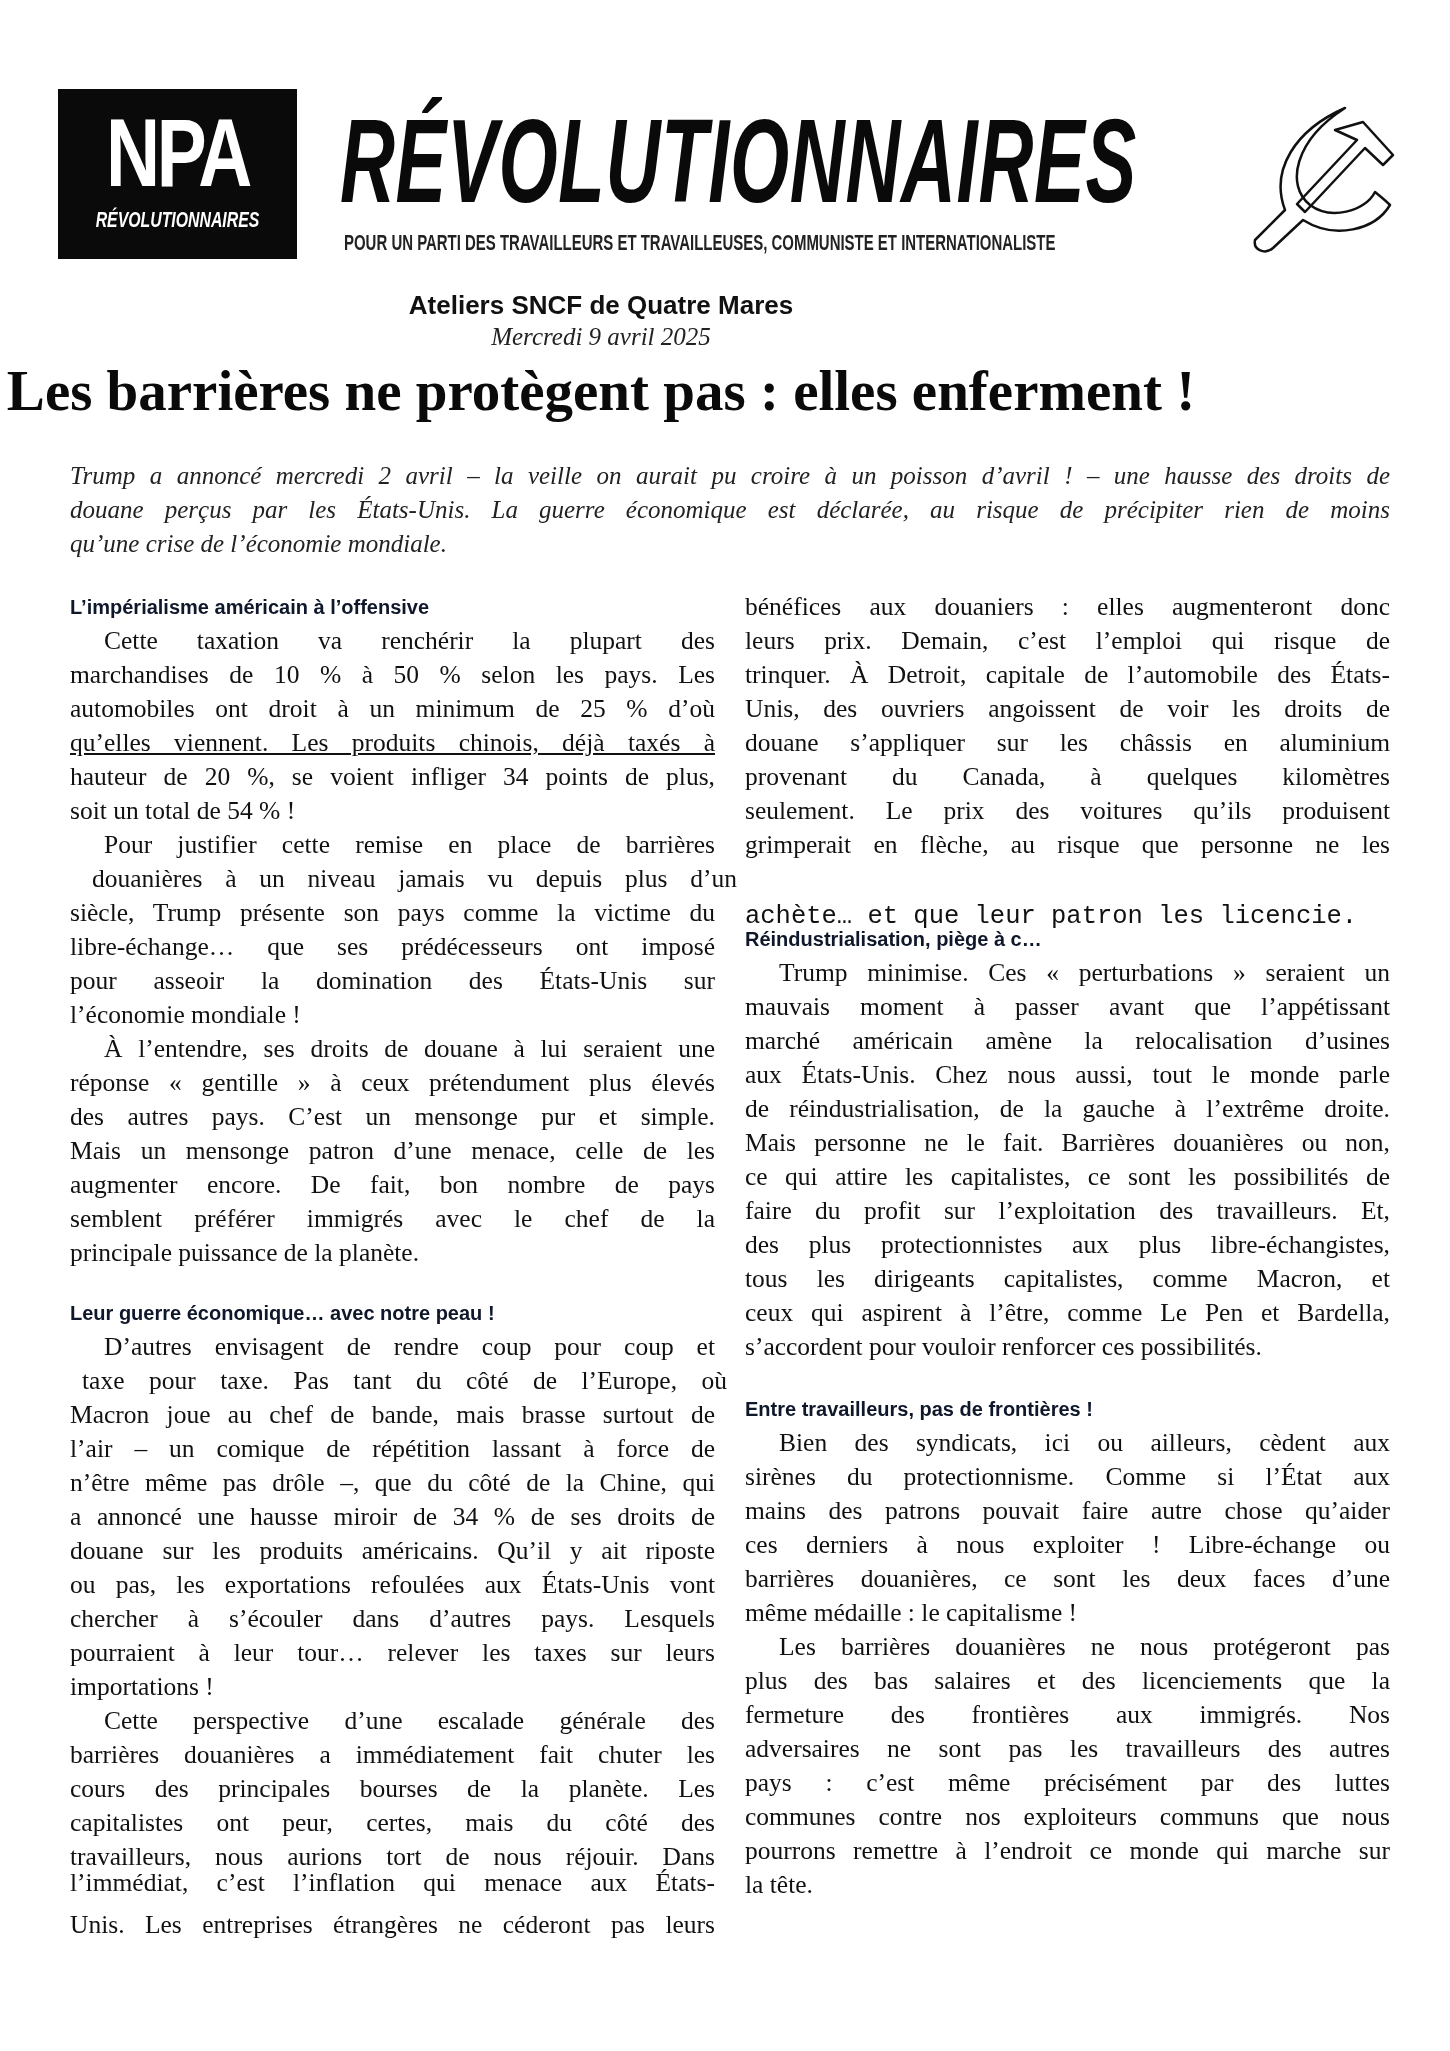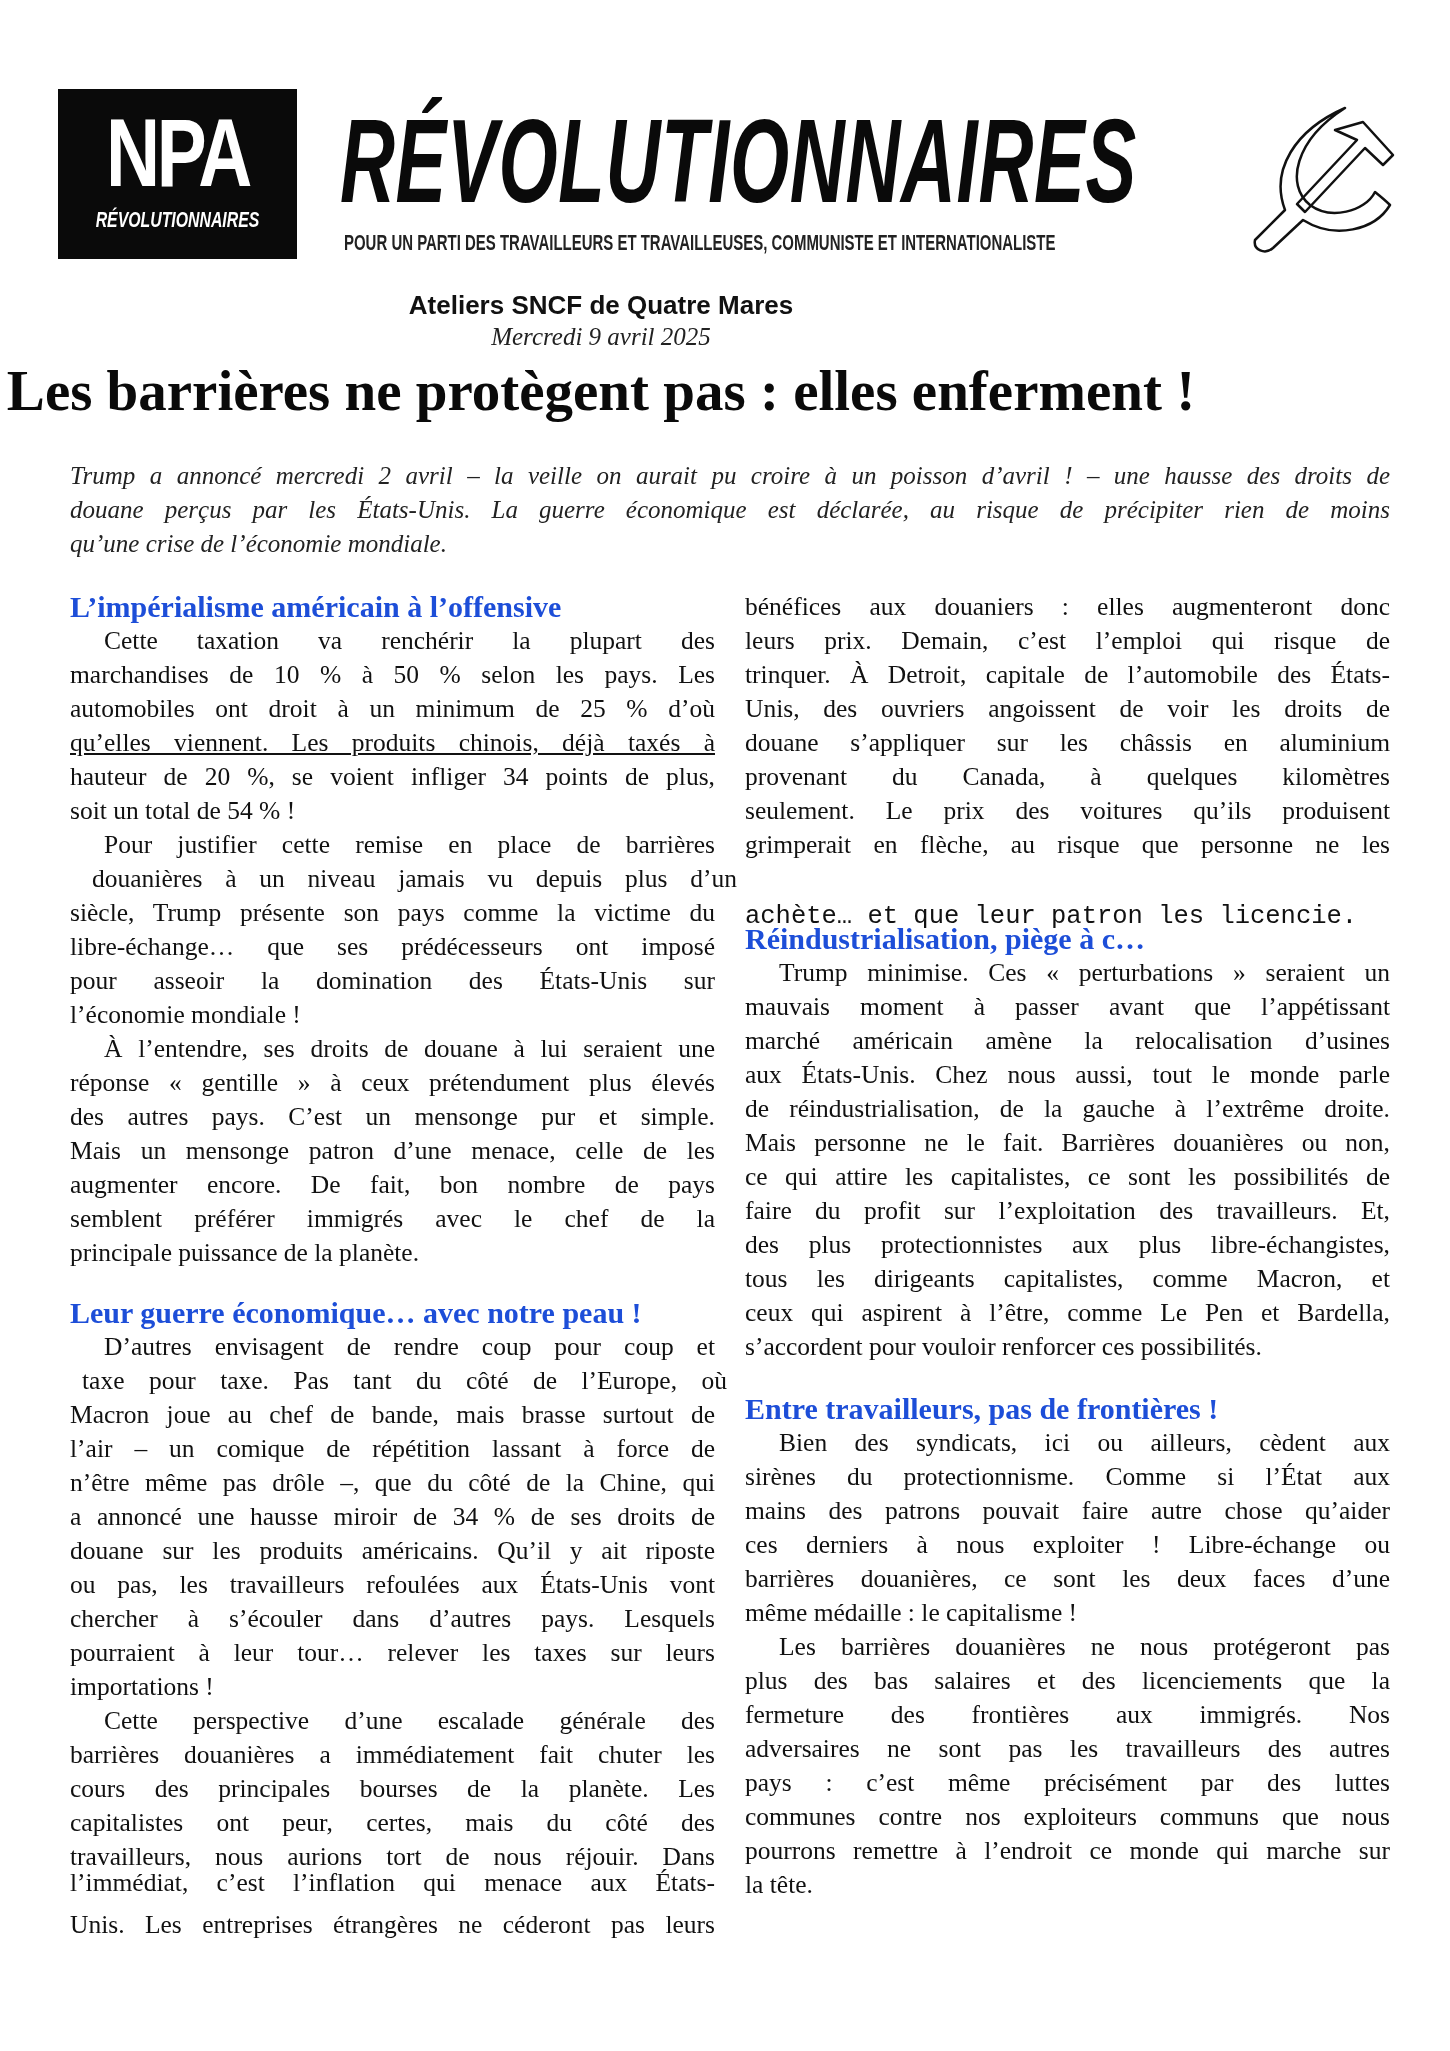--- a/index.html
+++ b/index.html
@@ -31,21 +31,21 @@
   .lede { left: 70px; width: 1320px; font-family: "Liberation Serif", serif; font-style: italic; font-size: 25px;
     color: #222; white-space: nowrap; }
   .lede.j { text-align: justify; text-align-last: justify; }
 
   
   .ln { font-family: "Liberation Serif", serif; font-size: 25.5px; color: #111; white-space: nowrap; line-height: 34px; height: 34px; }
   .ln.j { text-align: justify; text-align-last: justify; }
   .ln.ind { text-indent: 34px; }
   .col-l { left: 70px; width: 645px; }
   .col-r { left: 745px; width: 645px; }
-  .h { font-family: Liberation Serif, serif; font-weight: 700; font-size: 30px; color: #1d4ed8; white-space: nowrap; line-height: 34px; }
+  .h { font-family: Liberation Sans, sans-serif; font-weight: 700; font-size: 20px; color: #0f172a; white-space: nowrap; line-height: 34px; }
 </style>
 </head>
 <body>
 
 <div id="logo-box" class="abs">
   <div id="logo-npa" class="abs">NPA</div>
   <div id="logo-sub" class="abs">RÉVOLUTIONNAIRES</div>
 </div>
 <div id="masthead" class="abs">RÉVOLUTIONNAIRES</div>
 <div id="tagline" class="abs">POUR UN PARTI DES TRAVAILLEURS ET TRAVAILLEUSES, COMMUNISTE ET INTERNATIONALISTE</div>
@@ -87,21 +87,21 @@
   <div class="abs ln col-l" style="top:1236px;">principale puissance de la planète.</div>
 
   <div class="abs h col-l" style="top:1296px;">Leur guerre économique… avec notre peau !</div>
   <div class="abs ln col-l j ind" style="top:1330px;">D’autres envisagent de rendre coup pour coup et</div>
   <div class="abs ln col-l j" style="top:1364px;margin-left:12px;">taxe pour taxe. Pas tant du côté de l’Europe, où</div>
   <div class="abs ln col-l j" style="top:1398px;">Macron joue au chef de bande, mais brasse surtout de</div>
   <div class="abs ln col-l j" style="top:1432px;">l’air – un comique de répétition lassant à force de</div>
   <div class="abs ln col-l j" style="top:1466px;">n’être même pas drôle –, que du côté de la Chine, qui</div>
   <div class="abs ln col-l j" style="top:1500px;">a annoncé une hausse miroir de 34 % de ses droits de</div>
   <div class="abs ln col-l j" style="top:1534px;">douane sur les produits américains. Qu’il y ait riposte</div>
-  <div class="abs ln col-l j" style="top:1568px;">ou pas, les travailleurs refoulées aux États-Unis vont</div>
+  <div class="abs ln col-l j" style="top:1568px;">ou pas, les exportations refoulées aux États-Unis vont</div>
   <div class="abs ln col-l j" style="top:1602px;">chercher à s’écouler dans d’autres pays. Lesquels</div>
   <div class="abs ln col-l j" style="top:1636px;">pourraient à leur tour…  relever les taxes sur leurs</div>
   <div class="abs ln col-l" style="top:1670px;">importations !</div>
   <div class="abs ln col-l j ind" style="top:1704px;">Cette perspective d’une escalade générale des</div>
   <div class="abs ln col-l j" style="top:1738px;">barrières douanières a immédiatement fait chuter les</div>
   <div class="abs ln col-l j" style="top:1772px;">cours des principales bourses de la planète. Les</div>
   <div class="abs ln col-l j" style="top:1806px;">capitalistes ont peur, certes, mais du côté des</div>
   <div class="abs ln col-l j" style="top:1840px;">travailleurs, nous aurions tort de nous réjouir. Dans</div>
   <div class="abs ln col-l j" style="top:1866px;">l’immédiat, c’est l’inflation qui menace aux États-</div>
   <div class="abs ln col-l j" style="top:1908px;">Unis. Les entreprises étrangères ne céderont pas leurs</div>

